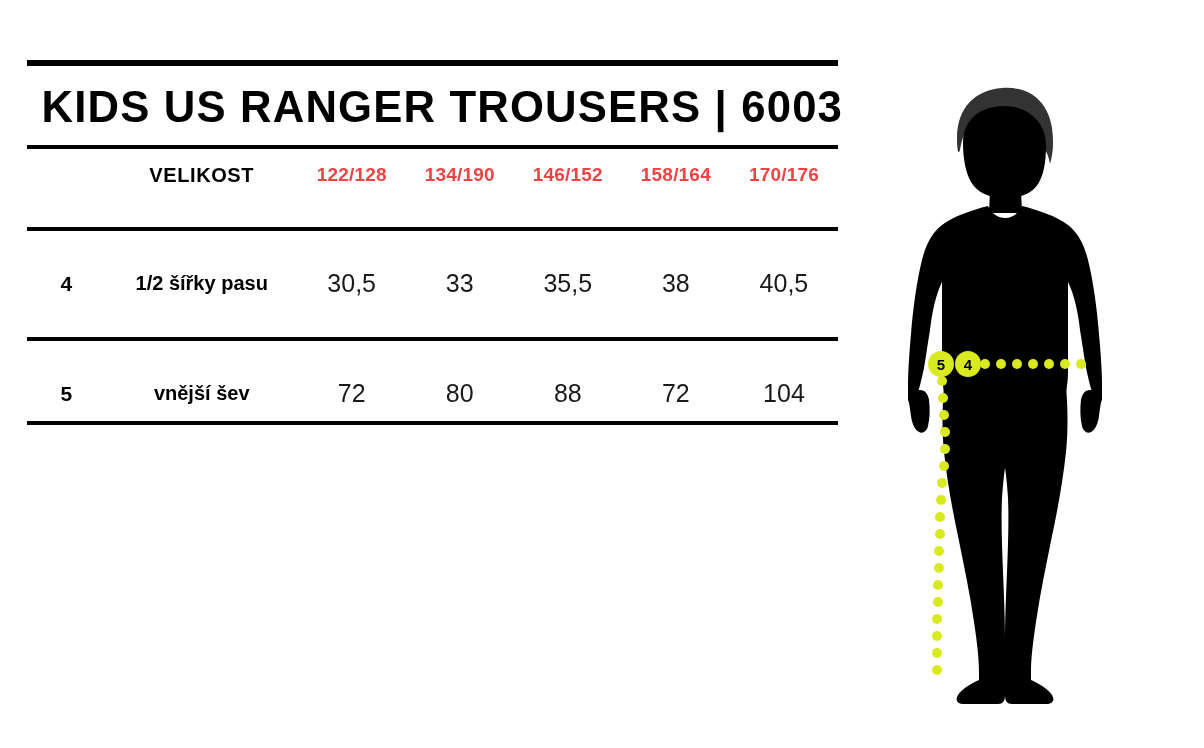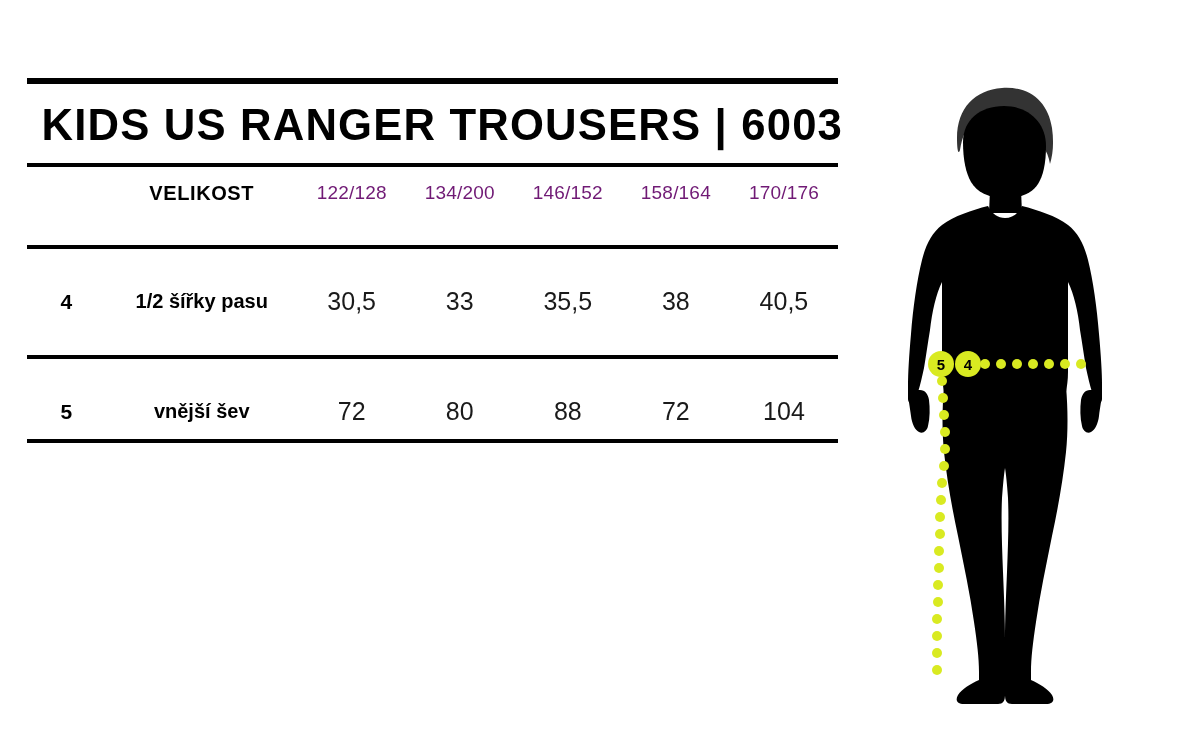--- a/index.html
+++ b/index.html
@@ -16,21 +16,21 @@
     width: 1204px;
     height: 748px;
     background: #ffffff;
     overflow: hidden;
   }
 
   
   #chart-panel {
     position: absolute;
     left: 27px;
-    top: 78px;
+    top: 60px;
     width: 811px;
   }
 
   .rule {
     background: #000000;
     width: 100%;
   }
   .rule-top     { height: 6px; }
   .rule-mid     { height: 4px; }
   .rule-bottom  { height: 4px; }
@@ -71,24 +71,24 @@
     font-family: "Liberation Sans Narrow", "Liberation Sans", sans-serif;
     font-weight: 700;
     font-size: 20px;
     letter-spacing: 0.6px;
     color: #000000;
     text-align: left;
     padding-left: 22px;
   }
   th.hdr-size {
     font-family: "Liberation Sans Narrow", "Liberation Sans", sans-serif;
-    font-weight: 400;
+    font-weight: 700;
     font-size: 19px;
     letter-spacing: 0.2px;
-    color: #701a75;
+    color: #ef4444;
   }
   td.row-num {
     font-family: "Liberation Sans Narrow", "Liberation Sans", sans-serif;
     font-weight: 700;
     font-size: 21px;
     color: #000000;
   }
   td.row-label {
     font-family: "Liberation Sans Narrow", "Liberation Sans", sans-serif;
     font-weight: 700;
@@ -183,21 +183,21 @@
         <col class="col-val">
         <col class="col-val">
         <col class="col-val">
       </colgroup>
 
       <thead>
         <tr>
           <th class="hdr-num"></th>
           <th class="hdr-label">VELIKOST</th>
           <th class="hdr-size">122/128</th>
-          <th class="hdr-size">134/200</th>
+          <th class="hdr-size">134/190</th>
           <th class="hdr-size">146/152</th>
           <th class="hdr-size">158/164</th>
           <th class="hdr-size">170/176</th>
         </tr>
       </thead>
 
       <tbody>
         <tr class="divider-cellrow">
           <td colspan="7">
               <div class="divider-bar"></div>

